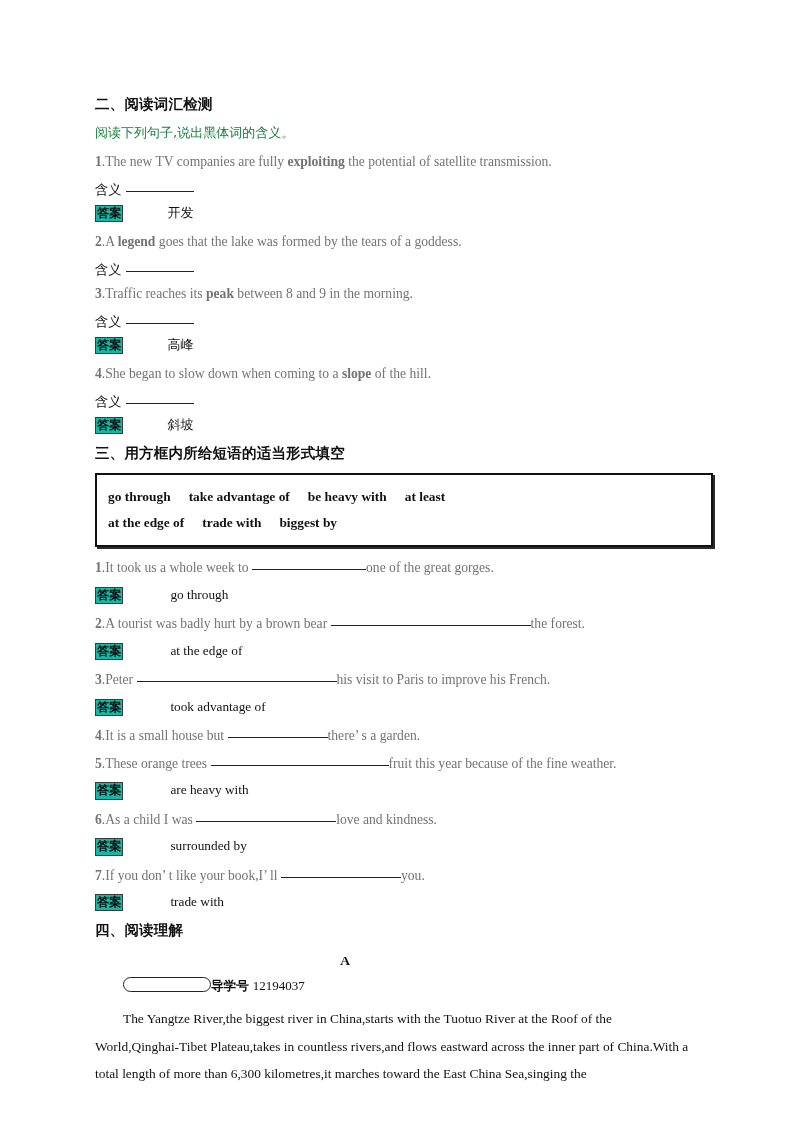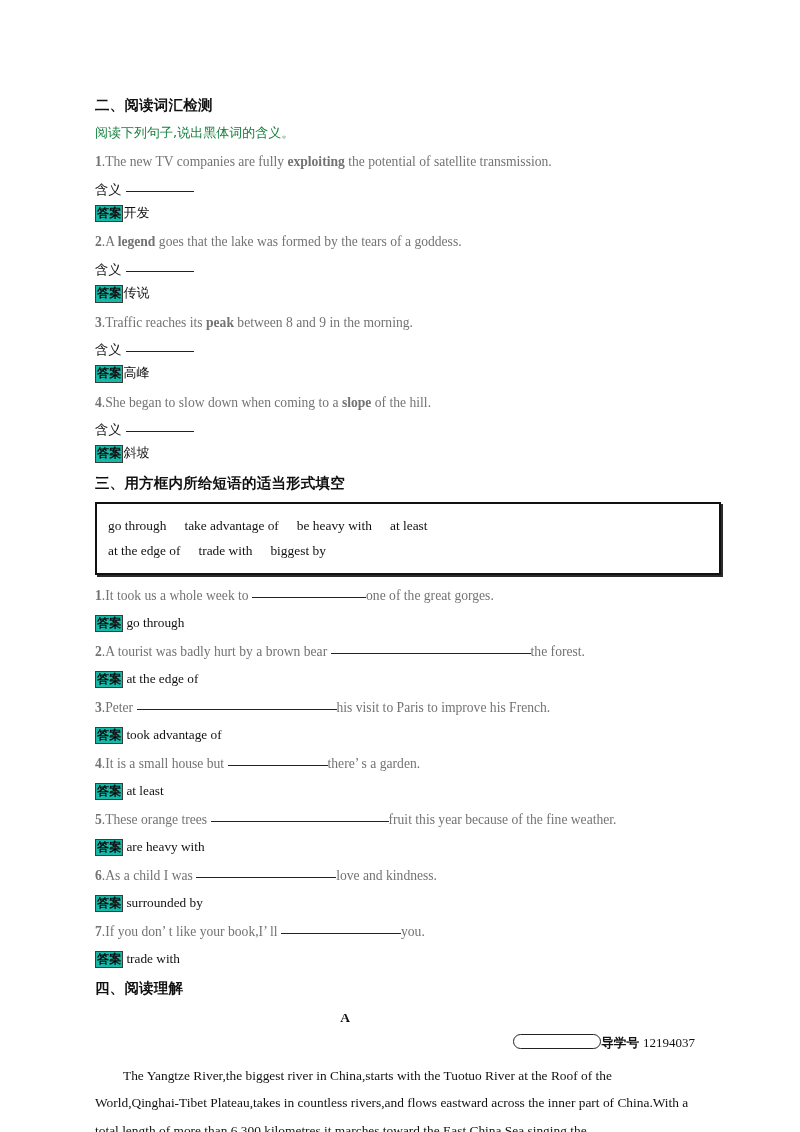--- a/index.html
+++ b/index.html
@@ -18,21 +18,21 @@
     position: relative;
     width: 800px;
     height: 1132px;
     box-sizing: border-box;
     padding: 96px 105px 0 95px;
     overflow: hidden;
   }
 
   
   .sec-head {
-    font-family: Liberation Serif, serif;
+    font-family: Liberation Mono, monospace;
     font-weight: bold;
     font-size: 14.5px;
     letter-spacing: .2px;
     margin: 0 0 9px 0;
     line-height: 1.3;
     color: #111;
   }
   .sec-head.gap-top { margin-top: 4px; }
 
   .intro-cn {
@@ -83,35 +83,37 @@
     background: #14b8a6;
     border: 1px solid #3a3a3a;
     padding: 0px 1px;
     line-height: 1.25;
     color: #0d0d0d;
   }
   .ans-text {
     font-family: "Liberation Serif", "DejaVu Serif", serif;
     font-size: 13.3px;
     margin-left: 3px;
+    padding-left: 44px;
   }
   .ans-text.cn {
     font-family: "DejaVu Sans", "Liberation Sans", sans-serif;
     font-size: 13px;
     margin-left: 0px;
   }
 
   
   .phrase-box {
     border: 2.2px solid #111;
     box-shadow: 2px 2px 0 #2b2b2b;
-    padding: 9px 19px 10px 11px;
+    padding: 9px 11px 10px 11px;
     margin: 2px 0 12px 0;
     width: 592px;
     box-sizing: content-box;
+    font-weight: bold;
   }
   .phrase-row {
     font-size: 13.4px;
     line-height: 1.9;
     white-space: nowrap;
   }
   .phrase-row span { margin-right: 18px; }
   .phrase-row span:last-child { margin-right: 0; }
 
   
@@ -128,21 +130,20 @@
     font-size: 13.5px;
     margin: 12px 0 8px 0;
     padding-right: 100px;
   }
   .daoxue {
     font-size: 13px;
     margin: 0 0 10px 0;
     padding-left: 28px;
     line-height: 1.4;
     white-space: nowrap;
-    text-align: right;
   }
   .pill {
     display: inline-block;
     width: 86px;
     height: 13px;
     border: 1.2px solid #222;
     border-radius: 9px;
     vertical-align: -2px;
   }
   .daoxue .label {
@@ -172,21 +173,20 @@
 
   <h2 class="sec-head">二、阅读词汇检测</h2>
   <p class="intro-cn">阅读下列句子,说出黑体词的含义。</p>
 
   <div id="sec2-items">
       <p class="q"><span class="num">1</span><span>.The new TV companies are fully </span><b>exploiting</b><span> the potential of satellite transmission.</span></p>
       <p class="meaning"><span>含义</span><span class="rule"></span></p>
       <p class="ans"><span class="ans-tag">答案</span><span class="ans-text cn">开发</span></p>
       <p class="q"><span class="num">2</span><span>.A </span><b>legend</b><span> goes that the lake was formed by the tears of a goddess.</span></p>
       <p class="meaning"><span>含义</span><span class="rule"></span></p>
-      <p class="ans"><span class="ans-tag">答案</span><span class="ans-text cn">传说</span></p>
       <p class="q"><span class="num">3</span><span>.Traffic reaches its </span><b>peak</b><span> between 8 and 9 in the morning.</span></p>
       <p class="meaning"><span>含义</span><span class="rule"></span></p>
       <p class="ans"><span class="ans-tag">答案</span><span class="ans-text cn">高峰</span></p>
       <p class="q"><span class="num">4</span><span>.She began to slow down when coming to a </span><b>slope</b><span> of the hill.</span></p>
       <p class="meaning"><span>含义</span><span class="rule"></span></p>
       <p class="ans"><span class="ans-tag">答案</span><span class="ans-text cn">斜坡</span></p>
     </div>
 
   <h2 class="sec-head">三、用方框内所给短语的适当形式填空</h2>
 
@@ -196,21 +196,20 @@
   </div>
 
   <div id="sec3-items">
       <p class="q"><span class="num">1</span><span>.It took us a whole week to </span><span class="blank" style="width: 114px;"></span><span>one of the great gorges.</span></p>
       <p class="ans"><span class="ans-tag">答案</span><span class="ans-text">go through</span></p>
       <p class="q"><span class="num">2</span><span>.A tourist was badly hurt by a brown bear </span><span class="blank" style="width: 200px;"></span><span>the forest.</span></p>
       <p class="ans"><span class="ans-tag">答案</span><span class="ans-text">at the edge of</span></p>
       <p class="q"><span class="num">3</span><span>.Peter </span><span class="blank" style="width: 200px;"></span><span>his visit to Paris to improve his French.</span></p>
       <p class="ans"><span class="ans-tag">答案</span><span class="ans-text">took advantage of</span></p>
       <p class="q"><span class="num">4</span><span>.It is a small house but </span><span class="blank" style="width: 100px;"></span><span>there’ s a garden.</span></p>
-      <p class="ans"><span class="ans-tag">答案</span><span class="ans-text">at least</span></p>
       <p class="q"><span class="num">5</span><span>.These orange trees </span><span class="blank" style="width: 178px;"></span><span>fruit this year because of the fine weather.</span></p>
       <p class="ans"><span class="ans-tag">答案</span><span class="ans-text">are heavy with</span></p>
       <p class="q"><span class="num">6</span><span>.As a child I was </span><span class="blank" style="width: 140px;"></span><span>love and kindness.</span></p>
       <p class="ans"><span class="ans-tag">答案</span><span class="ans-text">surrounded by</span></p>
       <p class="q"><span class="num">7</span><span>.If you don’ t like your book,I’ ll </span><span class="blank" style="width: 120px;"></span><span>you.</span></p>
       <p class="ans"><span class="ans-tag">答案</span><span class="ans-text">trade with</span></p>
     </div>
 
   <h2 class="sec-head gap-top">四、阅读理解</h2>
 

